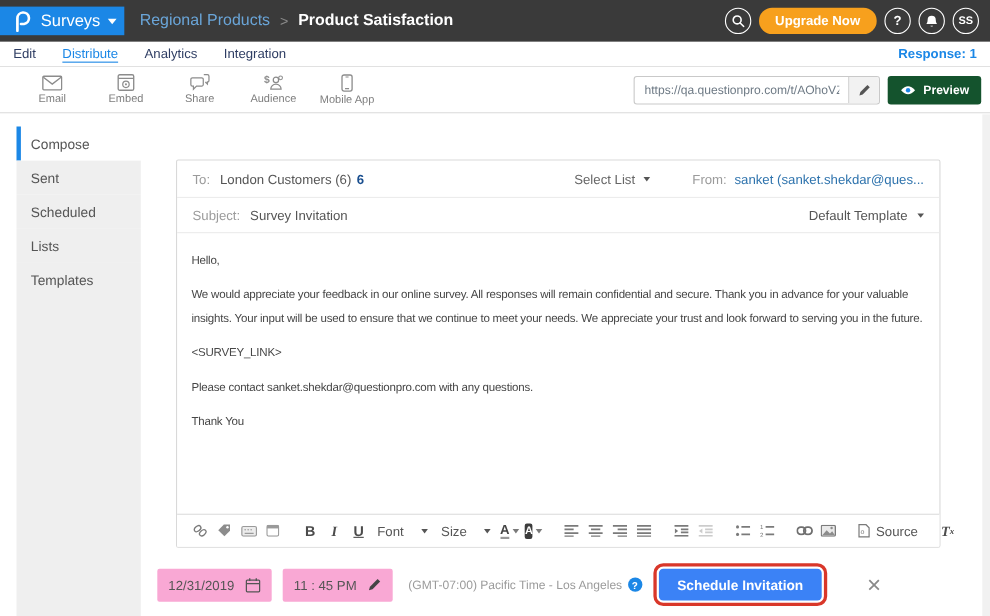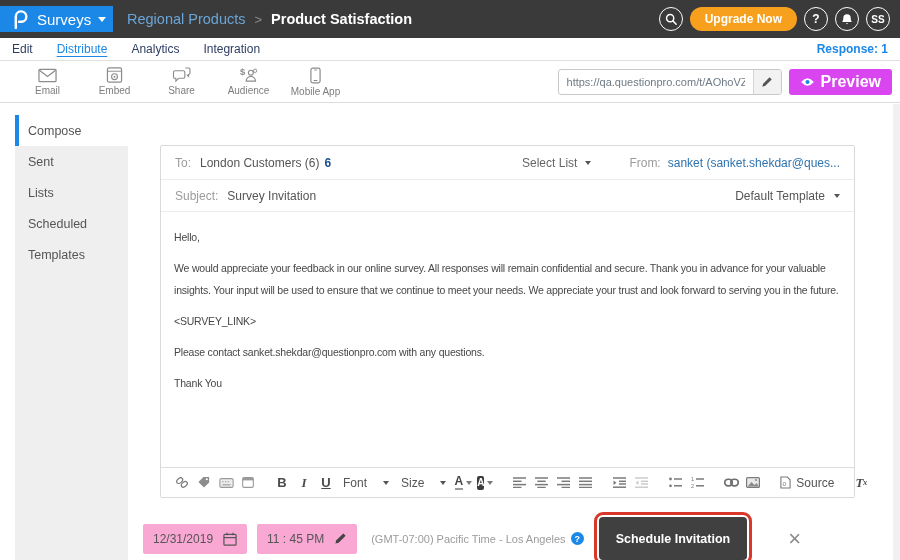--- a/index.html
+++ b/index.html
@@ -28,21 +28,21 @@
   .response-label { margin-left:auto; font-size:12px; font-weight:700; color:#1b87e6; }
 
   
   .channel-bar { position:absolute; top:61px; left:0; width:900px; height:42px; background:#fff; border-bottom:1px solid #dcdcdc; display:flex; align-items:center; padding-left:14px; }
   .channel { width:67px; display:flex; flex-direction:column; align-items:center; gap:2px; cursor:pointer; color:#8c8c8c; }
   .channel-label { font-size:10px; color:#7d7d7d; }
   .url-group { margin-left:auto; display:flex; align-items:center; gap:7px; padding-right:8px; }
   .url-box { width:224px; height:26px; border:1px solid #c9c9c9; border-radius:3px; display:flex; align-items:center; overflow:hidden; background:#fff; }
   .url-box input { border:none; outline:none; flex:1; height:100%; font-family:"Liberation Sans",sans-serif; font-size:11px; color:#6e7a85; padding:0 8px; background:transparent; }
   .url-edit { width:28px; height:100%; border-left:1px solid #d5d5d5; background:#f2f2f2; display:flex; align-items:center; justify-content:center; color:#555; cursor:pointer; }
-  .preview-btn { height:26px; background:#d946ef; color:#fff; border:none; border-radius:3px; font-size:16px; font-weight:700; display:flex; align-items:center; gap:6px; padding:0 11px; cursor:pointer; }
+  .preview-btn { height:26px; background:#14532d; color:#fff; border:none; border-radius:3px; font-size:11px; font-weight:700; display:flex; align-items:center; gap:6px; padding:0 11px; cursor:pointer; }
 
   
   .sidebar { position:absolute; left:15px; top:115px; width:113px; bottom:0; }
   .side-item { height:31px; display:flex; align-items:center; padding-left:13px; font-size:12.5px; color:#555; cursor:pointer; background:#efefef; }
   .side-item.active { background:#fff; border-left:4px solid #1b87e6; padding-left:9px; }
   .side-fill { background:#efefef; position:absolute; left:0; right:0; top:155px; bottom:0; z-index:-1; }
   .sidebar-stack { position:relative; z-index:1; }
 
   
   .panel { position:absolute; left:160px; top:145px; width:695px; height:353px; background:#fff; border:1px solid #d9d9d9; border-radius:2px; }
@@ -75,21 +75,21 @@
   .source-btn { display:flex; align-items:center; gap:5px; color:#555; font-size:12px; cursor:pointer; padding:0 4px; }
   .tx { font-family:"Liberation Serif",serif; font-style:italic; font-weight:700; font-size:13px; color:#4c4c4c; }
   .tx sub { font-size:8px; }
 
   
   .schedule-row { position:absolute; left:143px; top:512px; display:flex; align-items:center; }
   .pill-box { height:30px; background:#f9a8d4; border-radius:2px; display:flex; align-items:center; gap:10px; padding:0 10px; font-size:12px; color:#555; cursor:pointer; }
   .tz { margin-left:14px; font-size:11px; color:#9b9b9b; display:flex; align-items:center; gap:5px; }
   .tz-help { width:13px; height:13px; border-radius:50%; background:#1b87e6; color:#fff; font-size:9px; font-weight:700; display:flex; align-items:center; justify-content:center; }
   .annot-ring { margin-left:10px; border:3px solid #d9372a; border-radius:9px; padding:2px; display:inline-block; }
-  .schedule-btn { background:#404040; color:#fff; font-size:12.5px; font-weight:700; border:none; border-radius:4px; height:43px; padding:0 17px; cursor:pointer; }
+  .schedule-btn { background:#3b82f6; color:#fff; font-size:12.5px; font-weight:700; border:none; border-radius:4px; height:29px; padding:0 17px; cursor:pointer; }
   .close-x { margin-left:36px; color:#8a8a8a; font-size:22px; line-height:1; cursor:pointer; font-weight:400; }
 
   .scroll-track { position:absolute; right:0; top:104px; bottom:0; width:7px; background:#f1f1f1; }
   svg { display:block; }
 </style>
 </head>
 <body>
 
 <div class="header">
   <div class="logo-block">
@@ -203,24 +203,24 @@
 <div class="sidebar">
   <div class="side-fill"></div>
   <div class="sidebar-stack">
     <div class="side-item active">
         <span>Compose</span>
       </div>
     <div class="side-item">
         <span>Sent</span>
       </div>
     <div class="side-item">
-        <span>Lists</span>
+        <span>Scheduled</span>
       </div>
     <div class="side-item">
-        <span>Scheduled</span>
+        <span>Lists</span>
       </div>
     <div class="side-item">
         <span>Templates</span>
       </div>
   </div>
 </div>
 
 <div class="panel">
 
   <div class="to-row">

